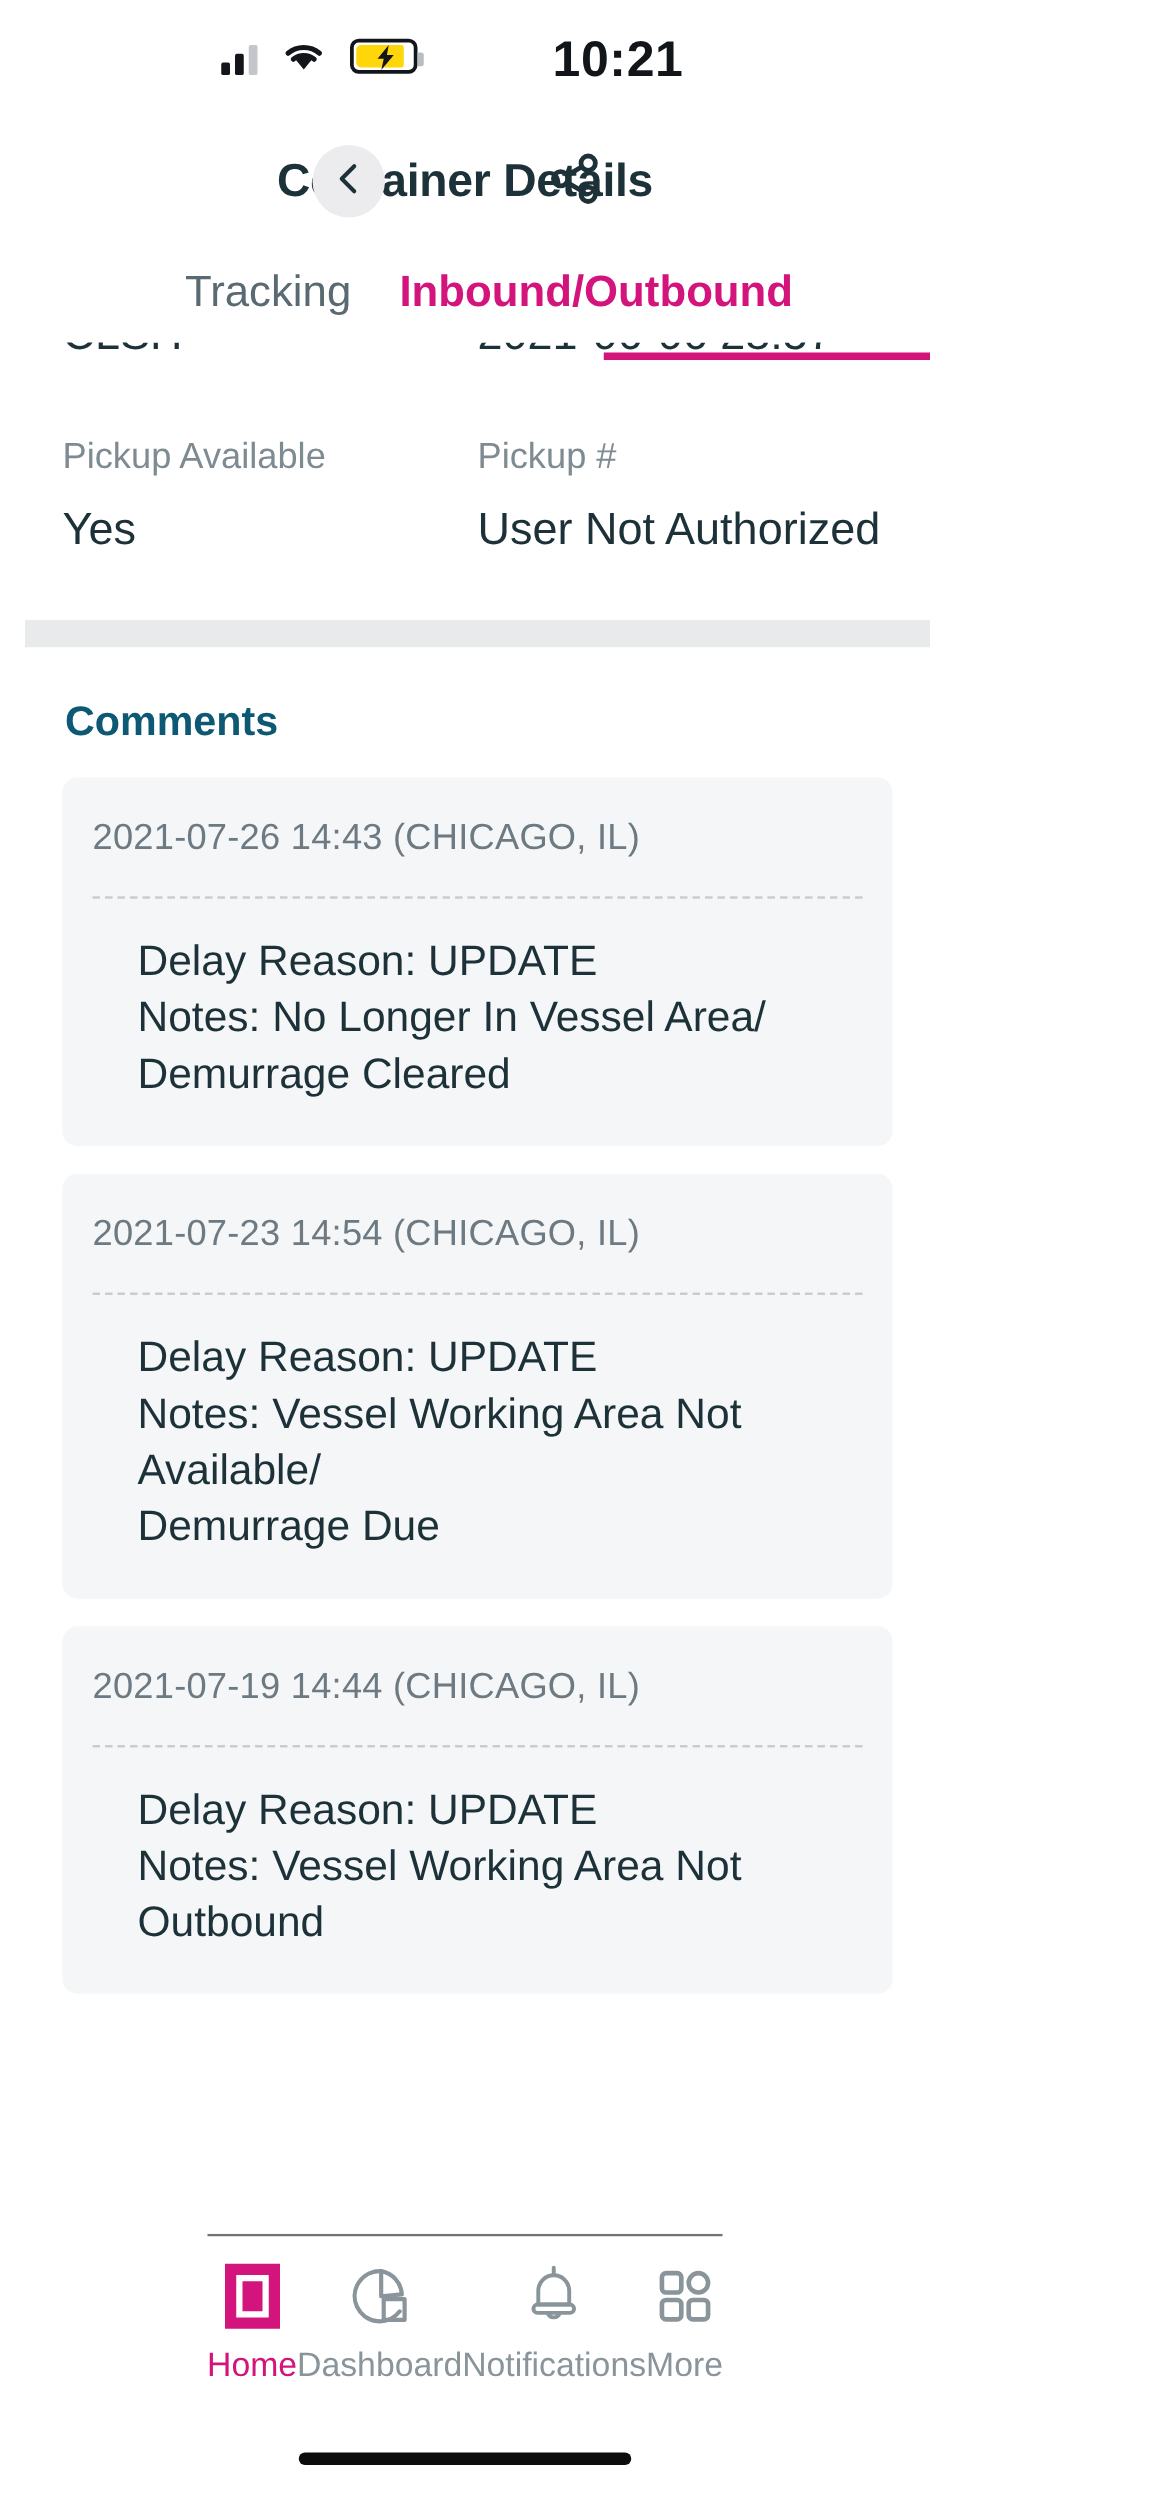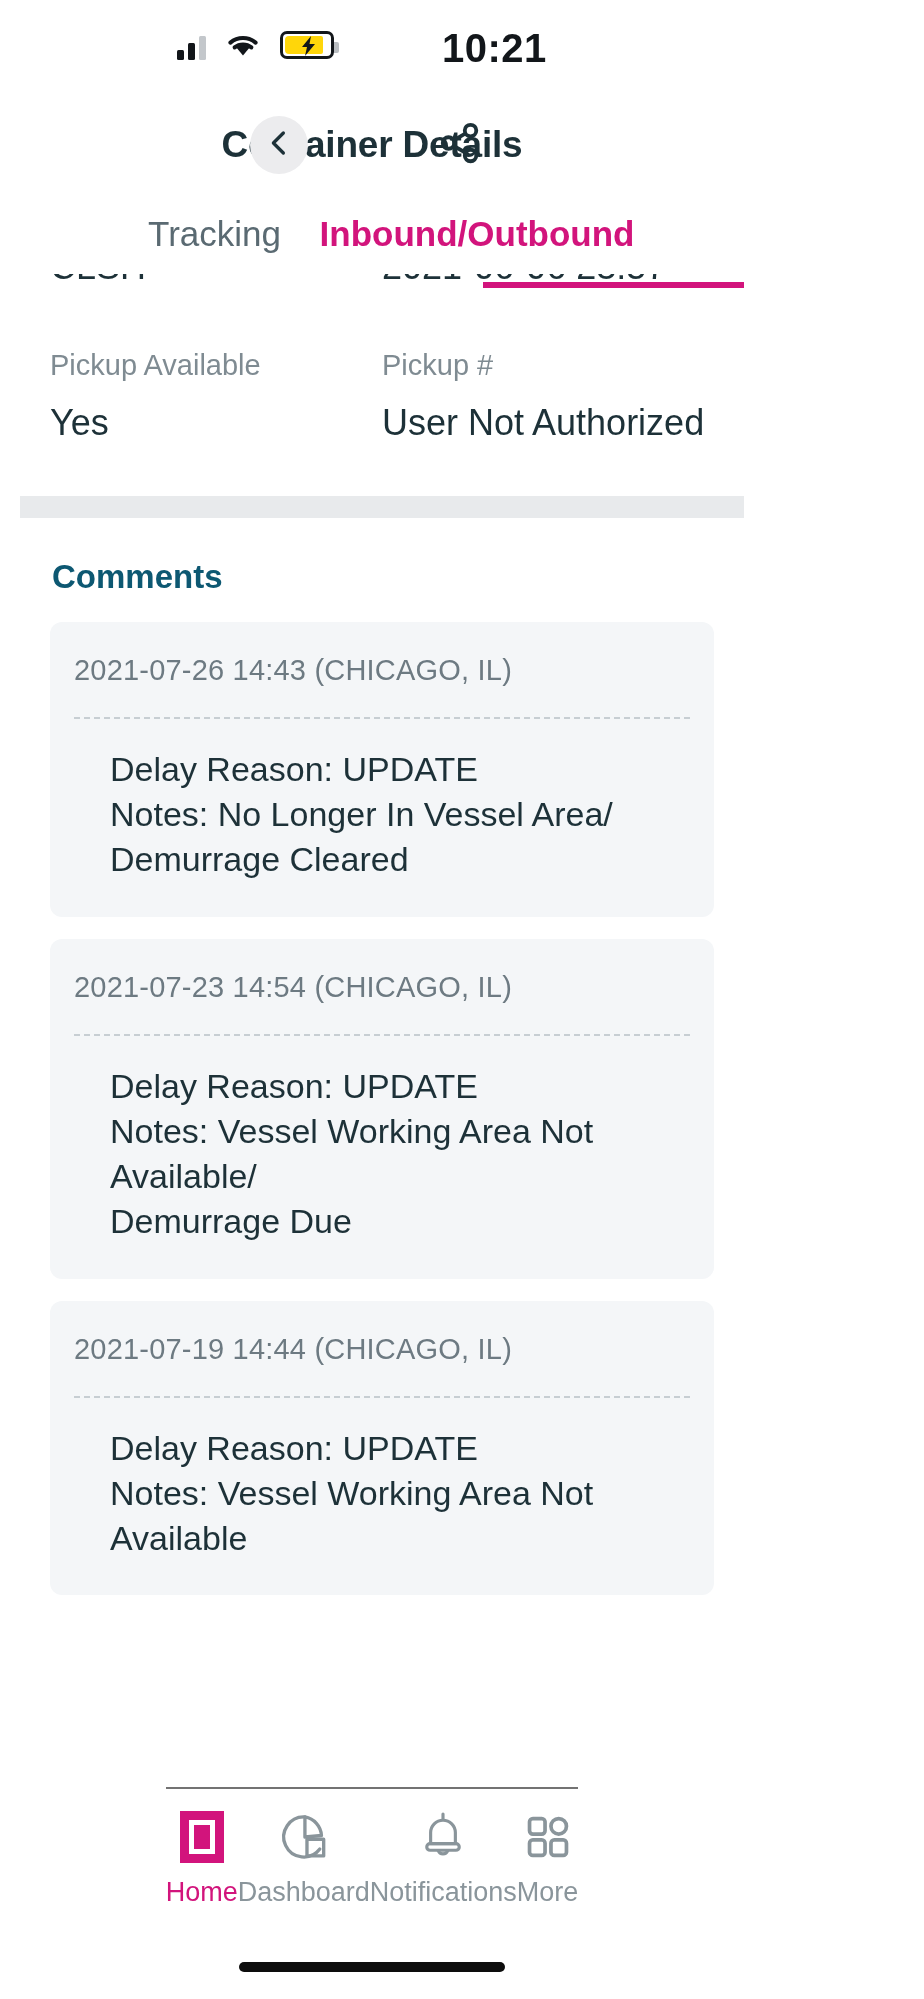--- a/index.html
+++ b/index.html
@@ -205,21 +205,21 @@
         <div class="card-sep"></div>
         <div class="card-line">Delay Reason:  UPDATE</div>
         <div class="card-line">Notes:  Vessel Working Area Not Available/</div>
         <div class="card-line">Demurrage Due</div>
       </div>
 
       <div class="card">
         <div class="card-date">2021-07-19 14:44 (CHICAGO, IL)</div>
         <div class="card-sep"></div>
         <div class="card-line">Delay Reason:  UPDATE</div>
-        <div class="card-line">Notes:  Vessel Working Area Not Available</div>
+        <div class="card-line">Notes:  Vessel Working Area Not Outbound</div>
       </div>
     </div>
 
   </div>
 
   <div class="tabbar">
 
     <div class="tb-item active">
       <div class="tb-ico">
         <span class="home-ico">

